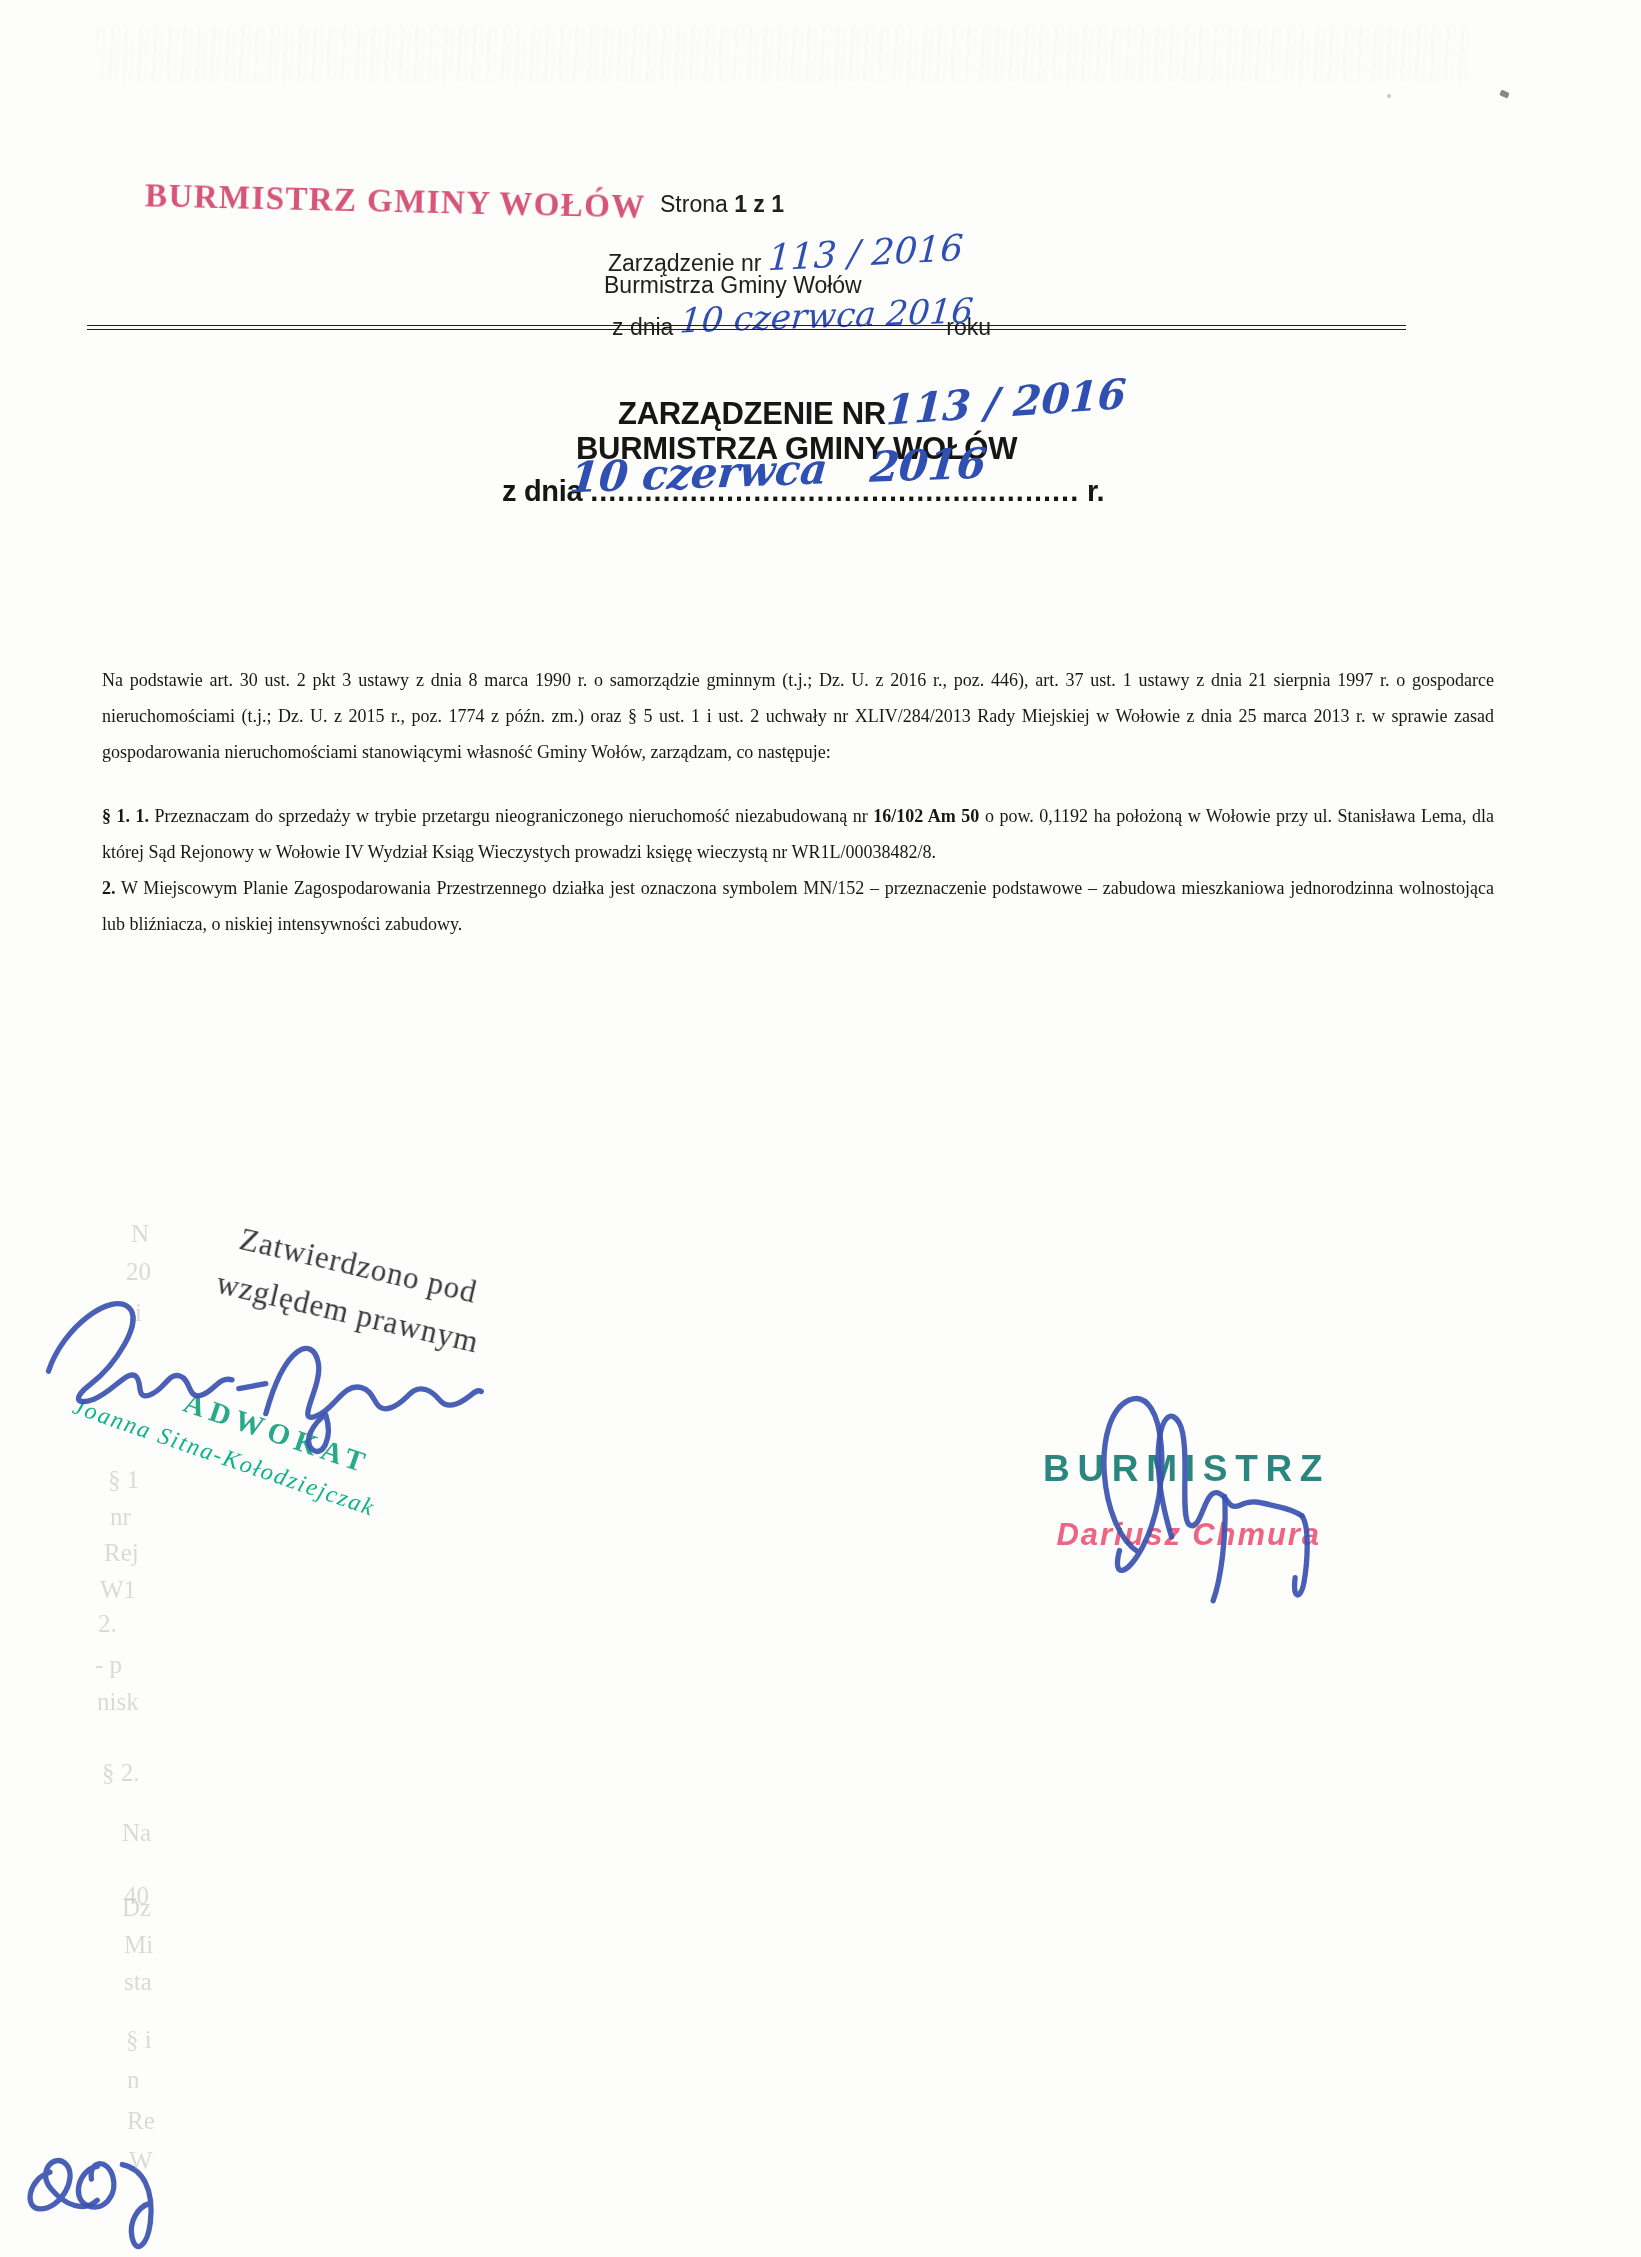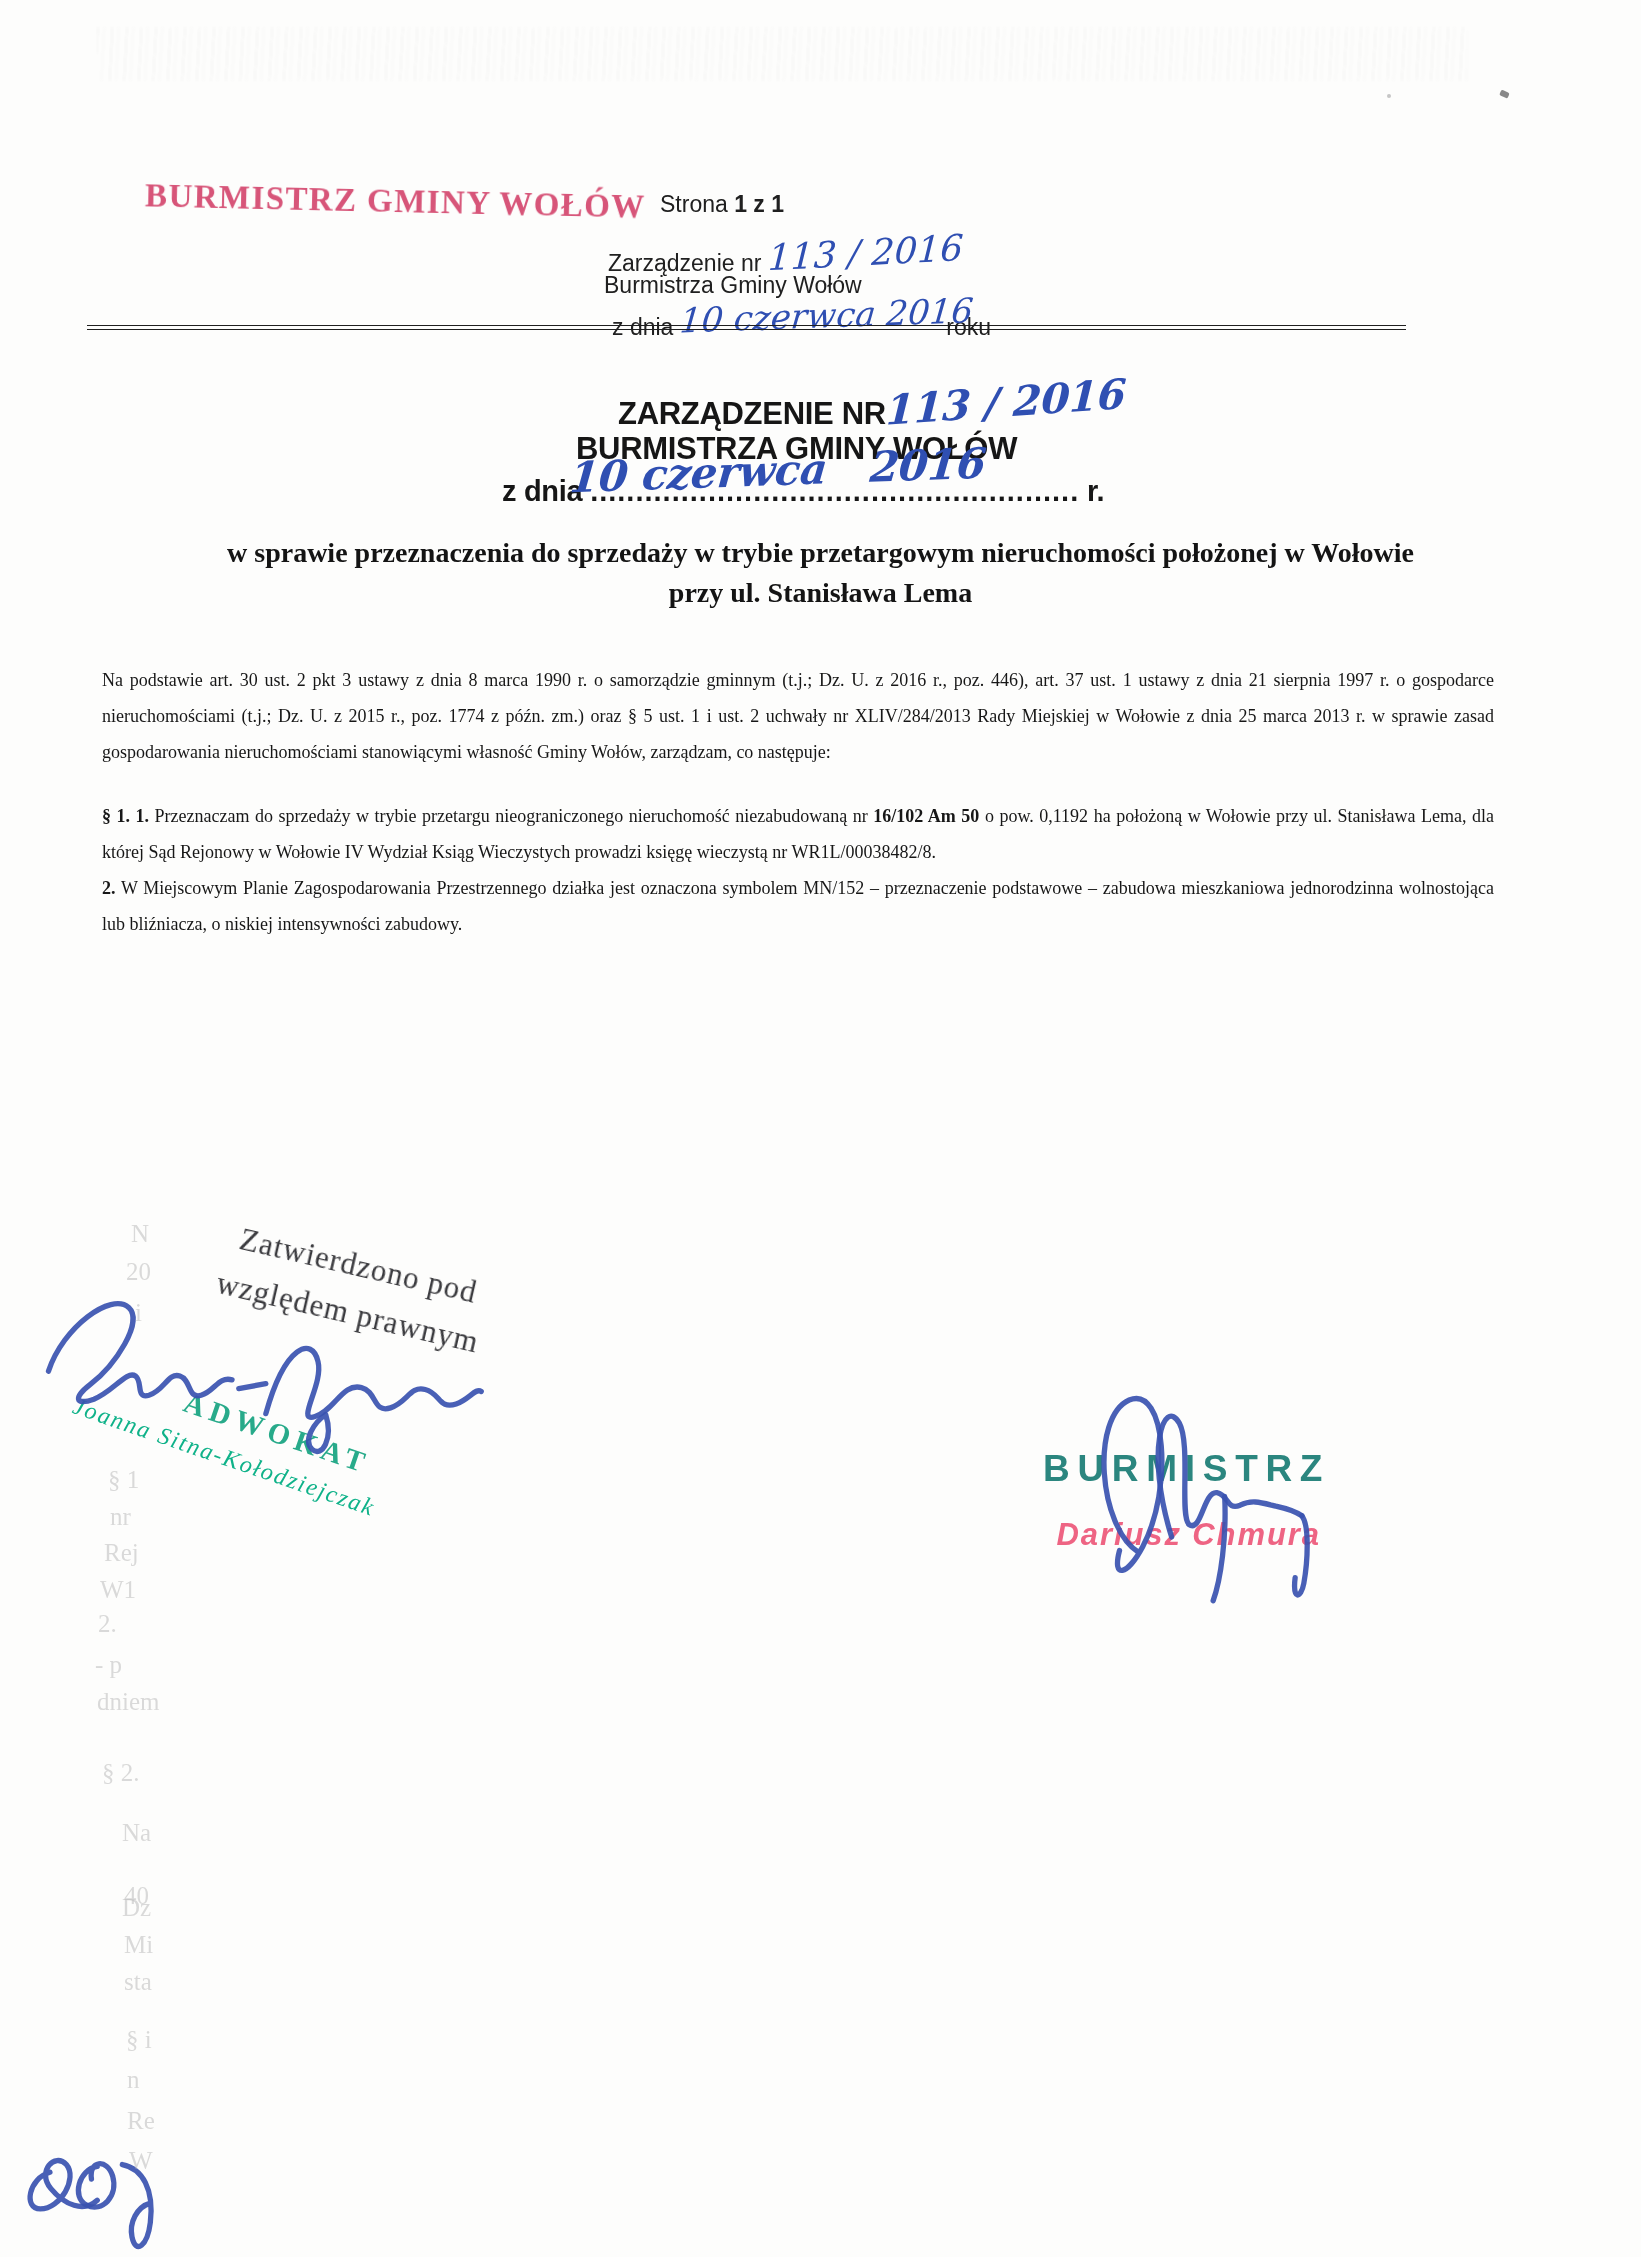--- a/index.html
+++ b/index.html
@@ -111,23 +111,20 @@
   <div class="tline" style="left:576px;top:431px;">
     <span>BURMISTRZA GMINY WOŁÓW</span>
   </div>
   <div class="tline title-date" style="left:502px;top:475px;font-size:29px;">
     <span>z dnia</span>
     <span class="dots">......................................................</span>
     <span>r.</span>
     <span class="hw hw-date-title">10 czerwca   2016</span>
   </div>
 
-  <div class="subject">
-    <div class="inner">w sprawie przeznaczenia do sprzedaży w trybie przetargowym nieruchomości położonej w Wołowie przy ul. Stanisława Lema</div>
-  </div>
 
   <div class="bodytext">
     <p>Na podstawie art. 30 ust. 2 pkt 3 ustawy z dnia 8 marca 1990 r. o samorządzie gminnym (t.j.; Dz. U. z 2016 r., poz. 446), art. 37 ust. 1 ustawy z dnia 21 sierpnia 1997 r. o gospodarce nieruchomościami (t.j.; Dz. U. z 2015 r., poz. 1774 z późn. zm.) oraz § 5 ust. 1 i ust. 2 uchwały nr XLIV/284/2013 Rady Miejskiej w Wołowie z dnia 25 marca 2013 r. w sprawie zasad gospodarowania nieruchomościami stanowiącymi własność Gminy Wołów, zarządzam, co następuje:</p>
     <p class="gap">
       <b>§ 1. 1.</b>
       <span>Przeznaczam do sprzedaży w trybie przetargu nieograniczonego nieruchomość niezabudowaną nr</span>
       <b>16/102 Am 50</b>
       <span>o pow. 0,1192 ha położoną w Wołowie przy ul. Stanisława Lema, dla której Sąd Rejonowy w Wołowie IV Wydział Ksiąg Wieczystych prowadzi księgę wieczystą nr WR1L/00038482/8.</span>
     </p>
     <p>
@@ -178,21 +175,21 @@
 
   <span class="ghost" style="left:131px;top:1220px;">N</span>
   <span class="ghost" style="left:126px;top:1258px;">20</span>
   <span class="ghost" style="left:135px;top:1299px;">i</span>
   <span class="ghost" style="left:108px;top:1466px;">§ 1</span>
   <span class="ghost" style="left:110px;top:1503px;">nr</span>
   <span class="ghost" style="left:104px;top:1539px;">Rej</span>
   <span class="ghost" style="left:100px;top:1576px;">W1</span>
   <span class="ghost" style="left:98px;top:1610px;">2.</span>
   <span class="ghost" style="left:95px;top:1651px;">- p</span>
-  <span class="ghost" style="left:97px;top:1688px;">dniem</span>
+  <span class="ghost" style="left:97px;top:1688px;">nisk</span>
   <span class="ghost" style="left:102px;top:1759px;">§ 2.</span>
   <span class="ghost" style="left:122px;top:1819px;text-align:right;">Na</span>
   <span class="ghost" style="left:124px;top:1858px;margin-top:24px;">40</span>
   <span class="ghost" style="left:122px;top:1894px;">Dz</span>
   <span class="ghost" style="left:124px;top:1931px;">Mi</span>
   <span class="ghost" style="left:124px;top:1968px;">sta</span>
   <span class="ghost" style="left:126px;top:2026px;">§ i</span>
   <span class="ghost" style="left:127px;top:2066px;">n</span>
   <span class="ghost" style="left:127px;top:2107px;">Re</span>
   <span class="ghost" style="left:129px;top:2147px;">W</span>

